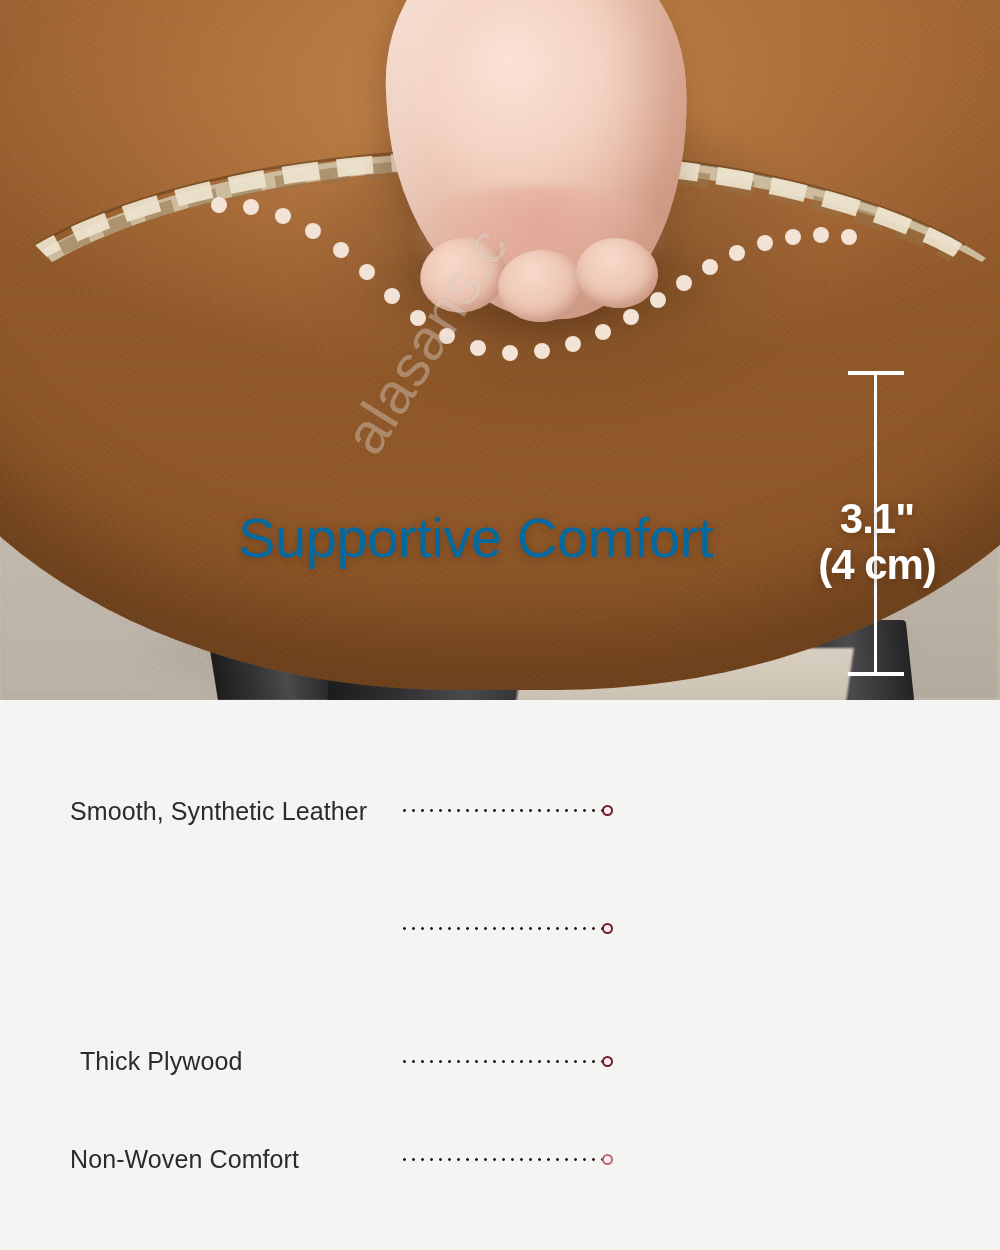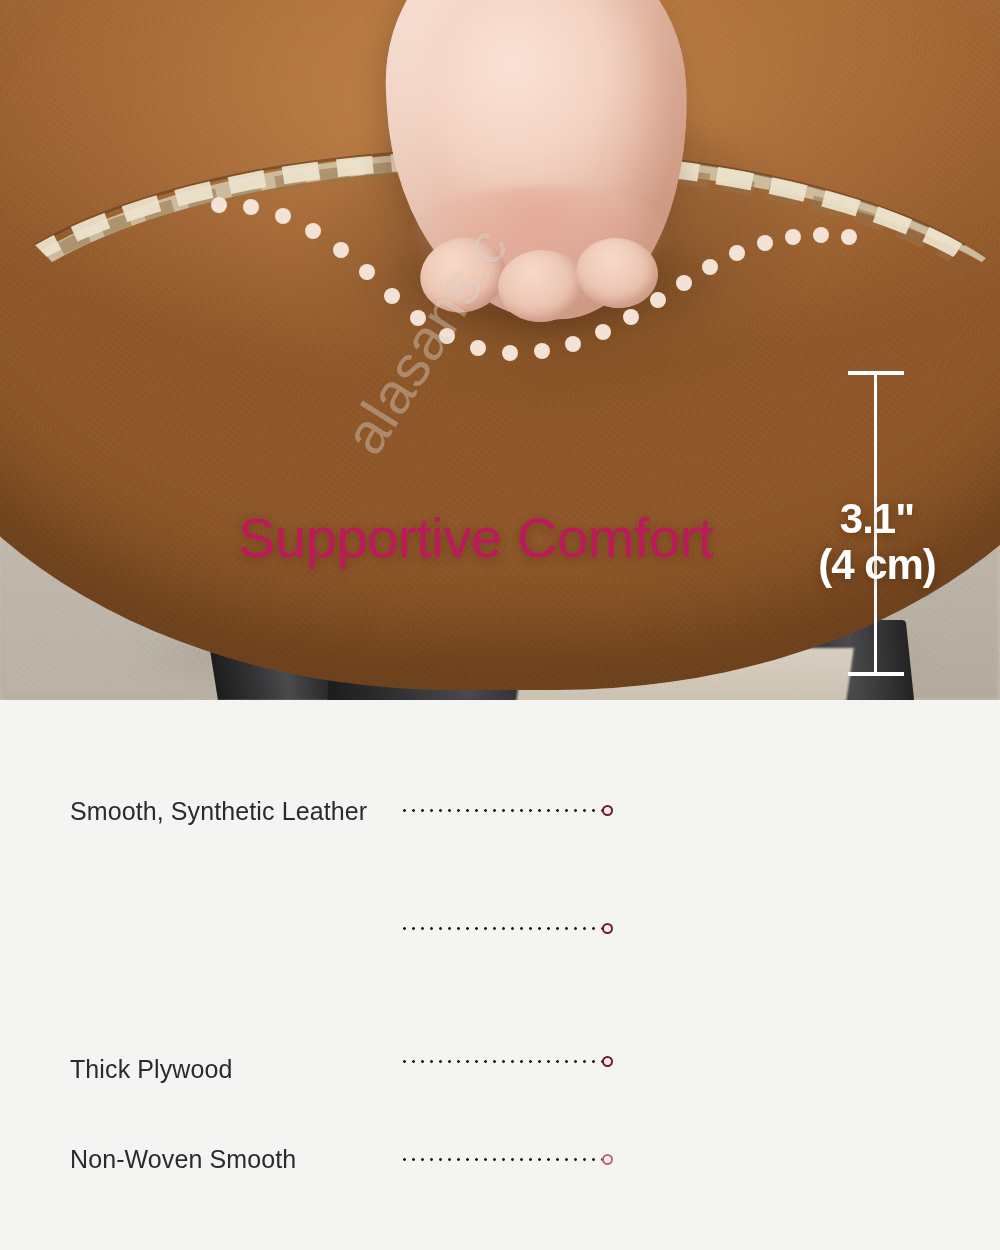--- a/index.html
+++ b/index.html
@@ -163,21 +163,21 @@
     background:#ffffff;
   }
   #hero .dimcap {
     position:absolute; width:56px; height:4px; background:#ffffff; left:848px;
   }
   #hero .dimcap-top { top:371px; }
   #hero .dimcap-bot { top:672px; }
 
   #hero .headline {
     position:absolute; left:238px; top:505px;
-    color:#be185d; font-size:56px; font-weight:400; letter-spacing:-.4px;
+    color:#0369a1; font-size:56px; font-weight:400; letter-spacing:-.4px;
     text-shadow:0 2px 10px rgba(60,30,8,.35);
     white-space:nowrap;
   }
   #hero .dimlabel {
     position:absolute; left:792px; top:496px; width:170px;
     color:#ffffff; font-weight:bold; font-size:42px; line-height:46px;
     text-align:center; letter-spacing:-1px;
     text-shadow:0 2px 10px rgba(60,30,8,.40);
   }
 
@@ -292,24 +292,24 @@
   <div class="leader" style="top:109px; width:208px;">
     <div class="leaderline"></div>
     <div class="leaderdot"></div>
   </div>
 
   <div class="leader" style="top:227px; width:208px;">
     <div class="leaderline"></div>
     <div class="leaderdot"></div>
   </div>
 
-  <div class="lbl" style="top:354px;">Thick Plywood</div>
+  <div class="lbl" style="top:346px;margin-left:10px;">Thick Plywood</div>
   <div class="leader" style="top:360px; width:208px;">
     <div class="leaderline"></div>
     <div class="leaderdot"></div>
   </div>
 
-  <div class="lbl" style="top:444px;">Non-Woven Smooth</div>
+  <div class="lbl" style="top:444px;">Non-Woven Comfort</div>
   <div class="leader" style="top:458px; width:208px;">
     <div class="leaderline"></div>
     <div class="leaderdot solid"></div>
   </div>
 </div>
 
 </body></html>

